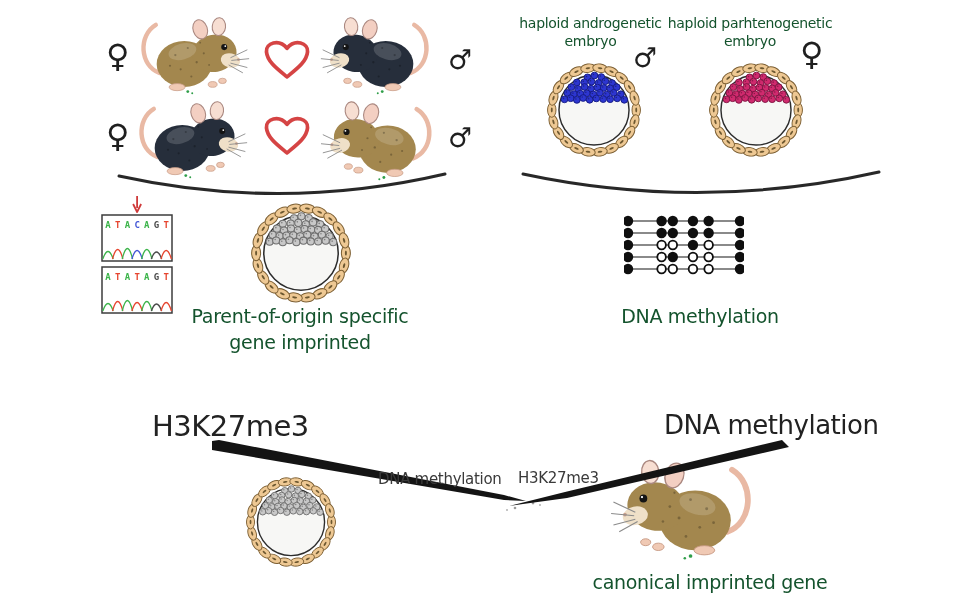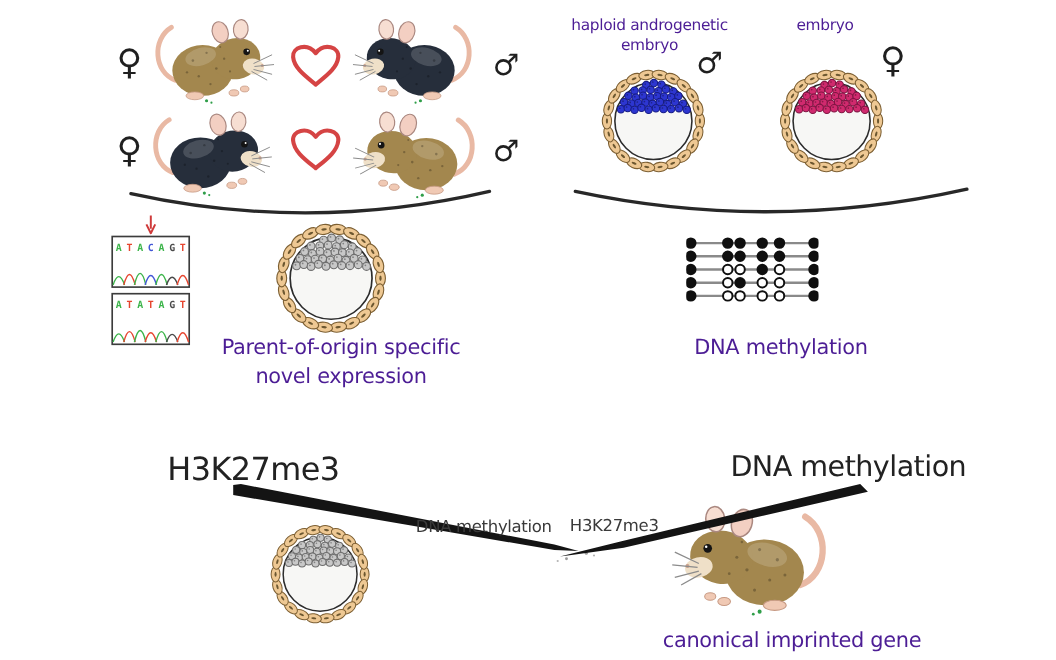--- a/index.html
+++ b/index.html
@@ -1,22 +1,22 @@
 <!DOCTYPE html>
 <html><head>
 <meta charset="utf-8">
 <style>
   html,body{margin:0;padding:0;background:#ffffff;}
   .stage{position:relative;width:960px;height:600px;background:#ffffff;overflow:hidden;
          font-family:"DejaVu Sans",sans-serif;color:#2e2e2e;}
   .abs{position:absolute;}
   .sex{font-size:32px;color:#1f1f1f;line-height:1;}
   .sex.male{font-size:27px;}
-  .hand{color:#4c1d95;letter-spacing:-0.3px;}
-  .cap{font-size:19px;text-align:center;line-height:26px;margin-left:10px;}
+  .hand{color:#14532d;letter-spacing:-0.3px;}
+  .cap{font-size:19px;text-align:center;line-height:26px;}
   .lbl-sm{font-size:14px;text-align:center;line-height:18px;}
   .big-lbl{font-size:29px;letter-spacing:-0.5px;color:#222;}
   .small-lbl{font-size:15px;color:#3a3a3a;}
   svg{display:block;}
   .flip{transform:scaleX(-1);}
 </style>
 </head>
 <body>
 
 <svg width="0" height="0" style="position:absolute">
@@ -241,28 +241,29 @@
       <circle cx="66.83646446140563" cy="38.74954011797334" r="3.5" fill="#c8c8c8" stroke="#6f6f6f" stroke-width="1"></circle>
       <circle cx="65.83646446140563" cy="37.74954011797334" r="0.8" fill="rgba(0,0,0,0.35)"></circle>
       <circle cx="74.2014045080432" cy="37.87355555208966" r="3.5" fill="#c8c8c8" stroke="#6f6f6f" stroke-width="1"></circle>
       <circle cx="73.2014045080432" cy="36.87355555208966" r="0.8" fill="rgba(0,0,0,0.35)"></circle>
       <circle cx="81.55553582962719" cy="39.39200486978816" r="3.5" fill="#c8c8c8" stroke="#6f6f6f" stroke-width="1"></circle>
       <circle cx="80.55553582962719" cy="38.39200486978816" r="0.8" fill="rgba(0,0,0,0.35)"></circle>
     </svg>
 
   <div class="abs cap hand" style="left:140px;top:303px;width:320px">
     <div>Parent-of-origin specific</div>
-    <div>novel expression</div>
+    <div>gene imprinted</div>
   </div>
 
   <div class="abs lbl-sm hand" style="left:503px;top:14px;width:175px">
     <div>haploid androgenetic</div>
     <div>embryo</div>
   </div>
   <div class="abs lbl-sm hand" style="left:660px;top:14px;width:180px">
+    <div>haploid parhtenogenetic</div>
     <div>embryo</div>
   </div>
   <div class="abs sex male" style="left:633px;top:44px">♂</div>
   <div class="abs sex" style="left:800px;top:38px">♀</div>
 
   <svg class="abs embryo" style="left:546px;top:62px" width="96" height="96" viewBox="0 0 100 100">
       <ellipse cx="94" cy="50" rx="4.4" ry="7.6" transform="rotate(0 94 50)" fill="#eec893" stroke="#7c5f33" stroke-width="1"></ellipse>
       <ellipse cx="94" cy="50" rx="1" ry="2.5" transform="rotate(0 94 50)" fill="#55431f" opacity="0.85"></ellipse>
       <ellipse cx="92.21769083903789" cy="62.39623250102291" rx="4.4" ry="7.6" transform="rotate(16.363636363636363 92.21769083903789 62.39623250102291)" fill="#eec893" stroke="#7c5f33" stroke-width="1"></ellipse>
       <ellipse cx="92.21769083903789" cy="62.39623250102291" rx="1" ry="2.5" transform="rotate(16.363636363636363 92.21769083903789 62.39623250102291)" fill="#55431f" opacity="0.85"></ellipse>

